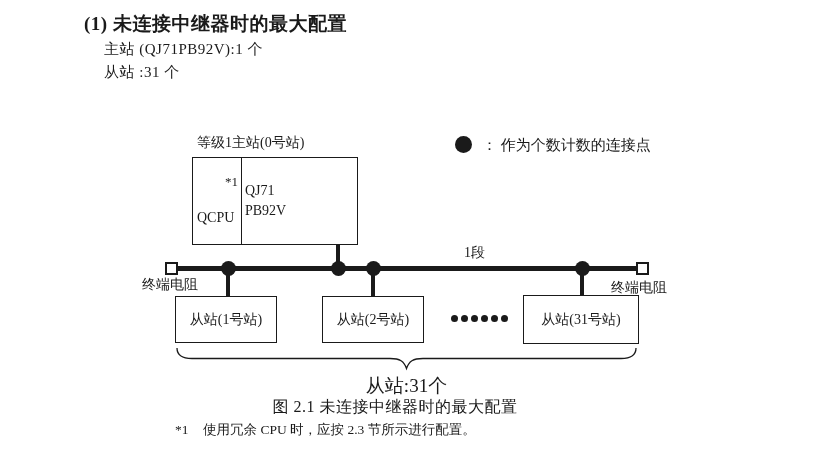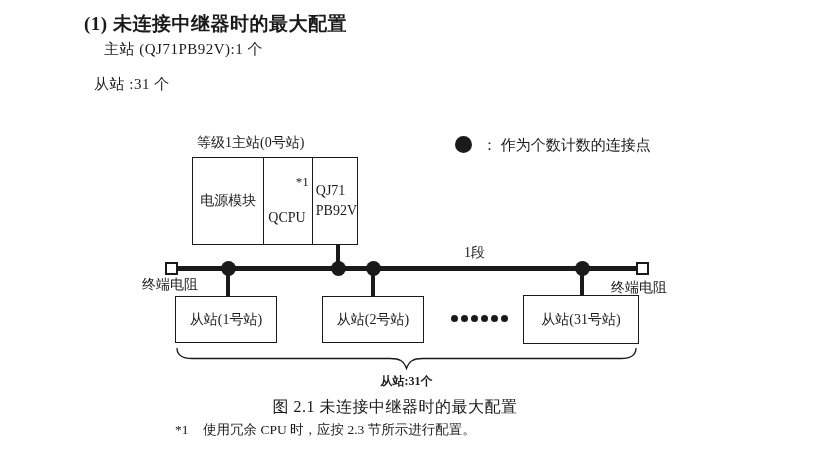--- a/index.html
+++ b/index.html
@@ -30,29 +30,28 @@
   .centered{text-align:center;}
   .caption{font-size:16px;font-weight:normal;letter-spacing:0.5px;}
   .footnote{font-size:13.5px;}
   .footnote .ref{display:inline-block;width:28px;}
 </style>
 </head>
 <body>
 
 <div class="abs heading" style="left:84px;top:11px;">(1) 未连接中继器时的最大配置</div>
 <div class="abs bodyline" style="left:104px;top:40px;">主站 (QJ71PB92V):1 个</div>
-<div class="abs bodyline" style="left:94px;top:63px;margin-top:12px;">从站 :31 个</div>
+<div class="abs bodyline" style="left:104px;top:63px;">从站 :31 个</div>
 
 <div class="legend-dot" style="left:455px;top:136px;"></div>
 <div class="abs" style="left:482px;top:136px;font-size:15px;">：  作为个数计数的连接点</div>
 
 <div class="abs lbl" style="left:197px;top:134px;">等级1主站(0号站)</div>
 
 <div class="box master-box" style="left:192px;top:157px;width:166px;height:88px;">
-  <div class="mcell mcell1">电源模块</div>
   <div class="mcell mcell2">
     <span class="note">*1</span>
     <span class="cpu">QCPU</span>
   </div>
   <div class="mcell mcell3">
     <span>QJ71</span>
     <span>PB92V</span>
   </div>
 </div>
 
@@ -94,19 +93,19 @@
     <span></span>
     <span></span>
     <span></span>
     <span></span>
     <span></span>
 </div>
 
 <svg class="abs" style="left:176px;top:347px;" width="461" height="24" viewBox="0 0 461 24">
   <path d="M 1 1 C 1 8 6 11.5 16 11.5 L 214 11.5 C 224 11.5 228 14 230.5 21.5 C 233 14 237 11.5 247 11.5 L 445 11.5 C 455 11.5 460 8 460 1" fill="none" stroke="#1a1a1a" stroke-width="1.3"></path>
 </svg>
-<div class="abs centered" style="left:176px;top:373px;width:461px;font-size:12px;font-weight:bold;">从站:31个</div>
+<div class="abs centered" style="left:176px;top:373px;width:461px;font-size:19px;">从站:31个</div>
 
 <div class="abs centered caption" style="left:165px;top:397px;width:460px;">图 2.1 未连接中继器时的最大配置</div>
 
 <div class="abs footnote" style="left:131px;top:421px;margin-left:44px;">
   <span class="ref">*1</span><span>使用冗余 CPU 时，应按 2.3 节所示进行配置。</span>
 </div>
 
 </body></html>

